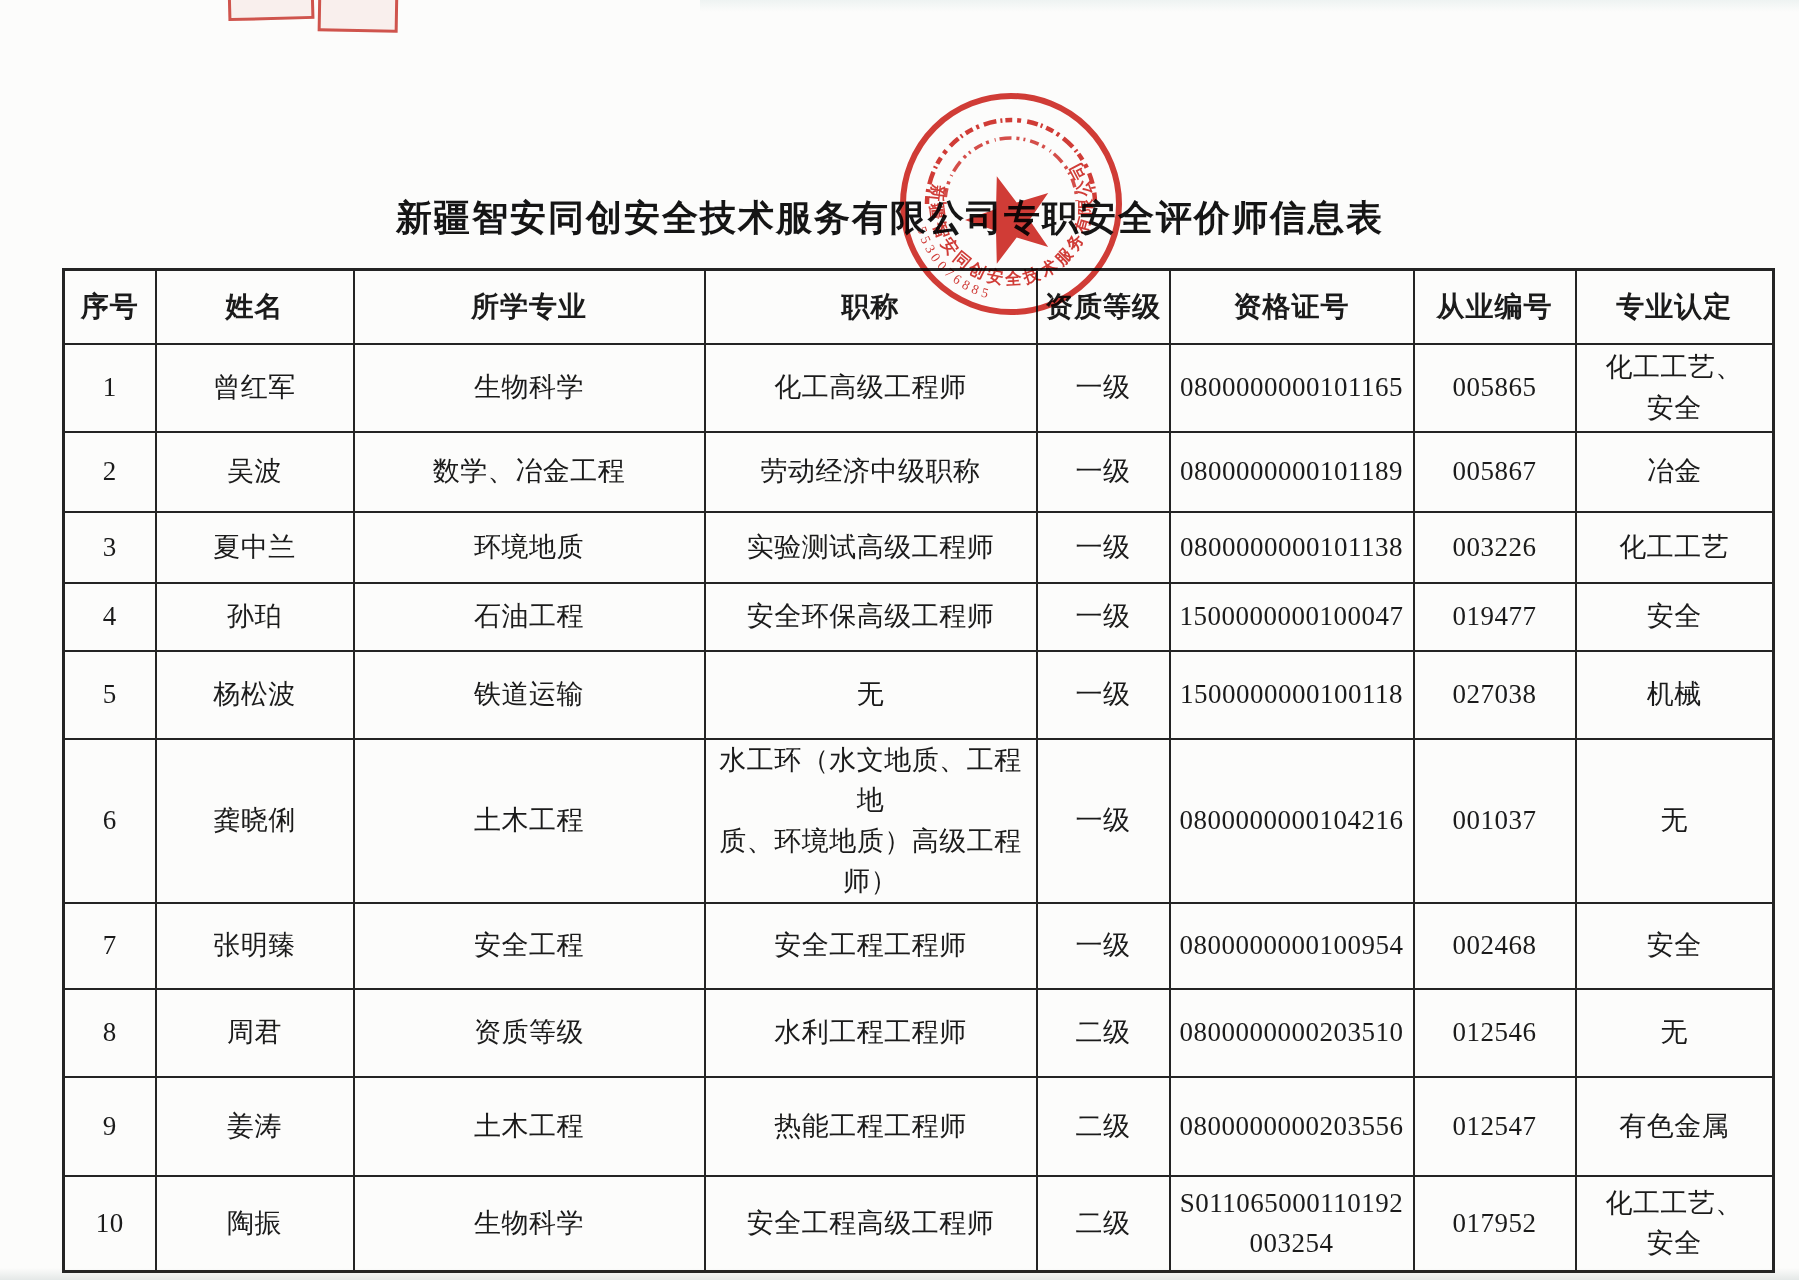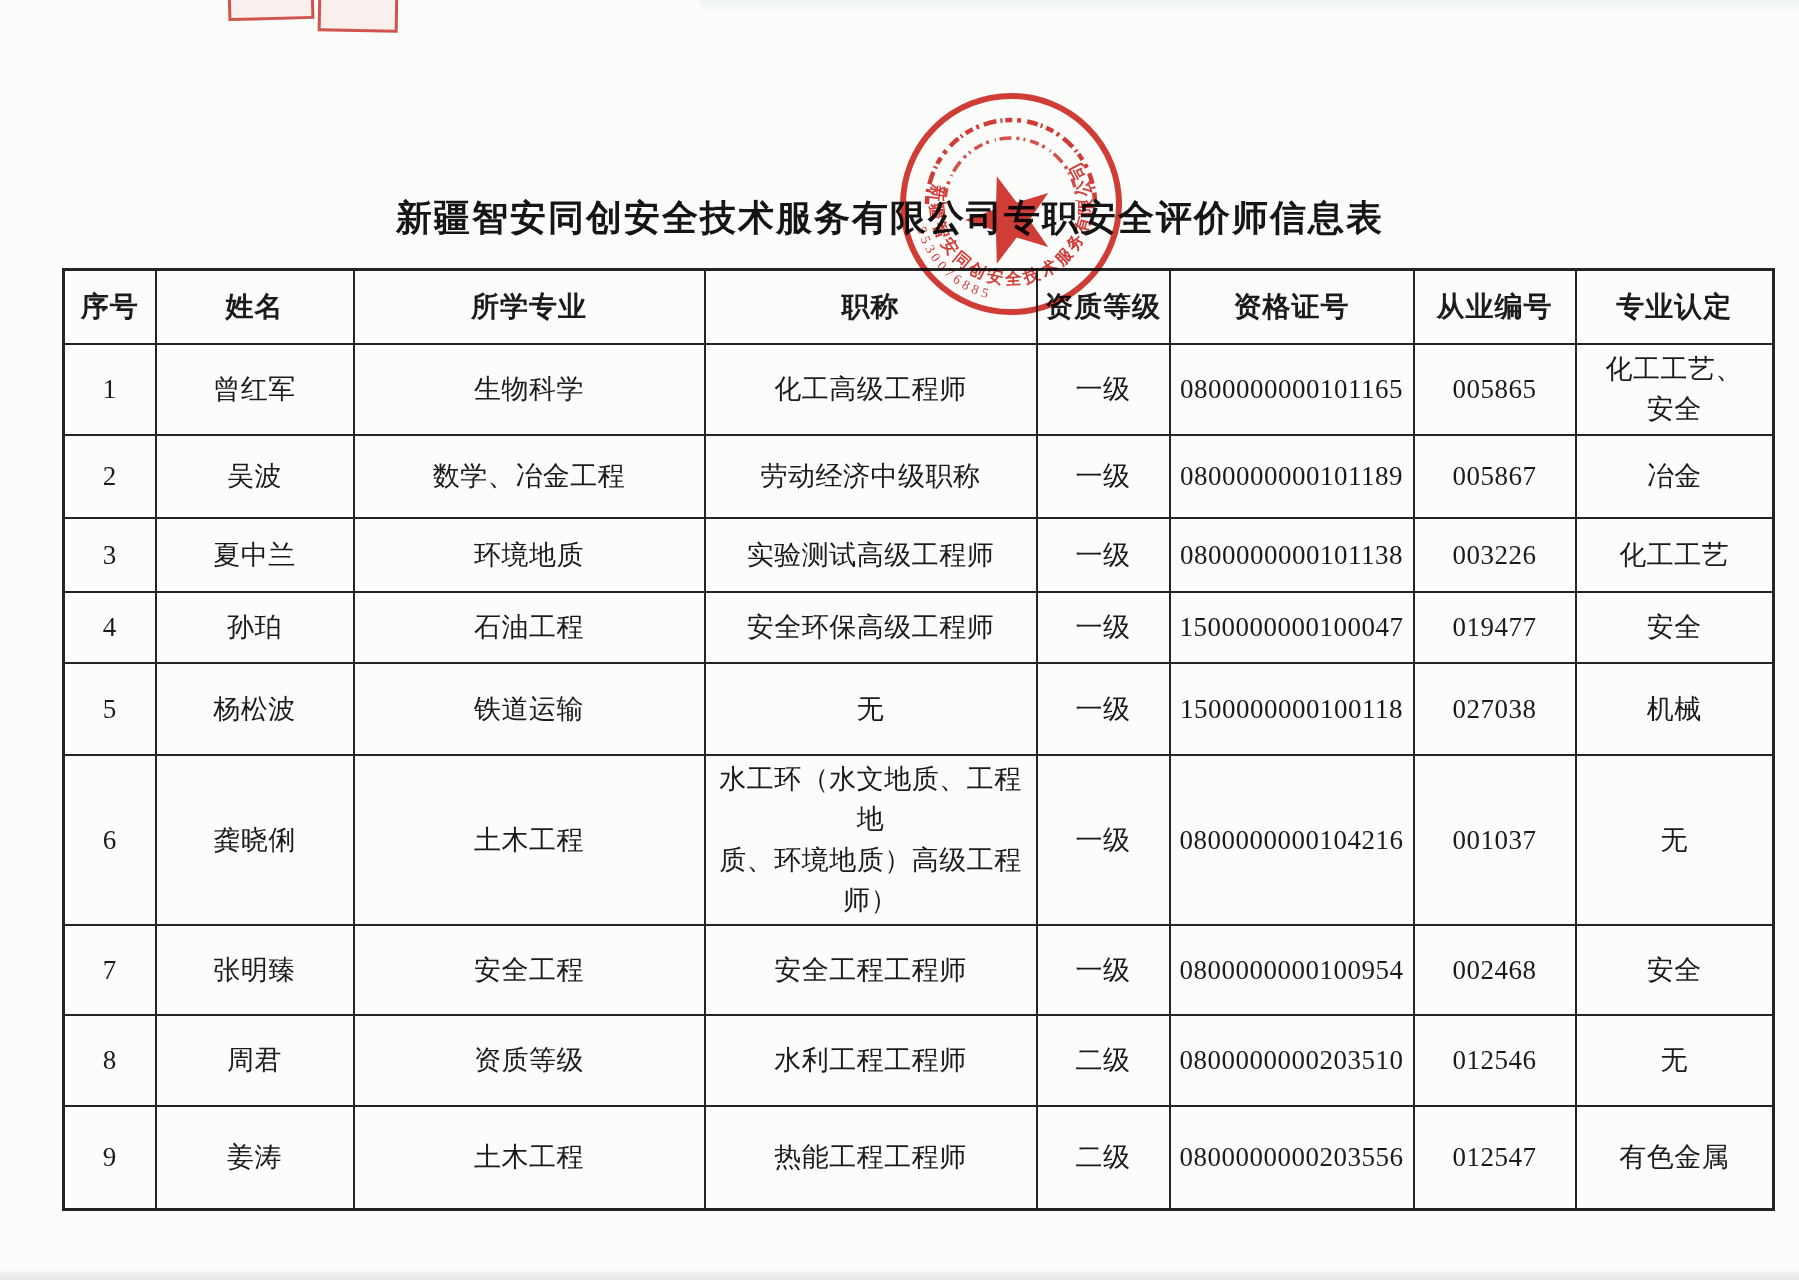--- a/index.html
+++ b/index.html
@@ -192,20 +192,32 @@
         <tr>
           <td>9</td>
           <td>姜涛</td>
           <td>土木工程</td>
           <td>热能工程工程师</td>
           <td>二级</td>
           <td>0800000000203556</td>
           <td>012547</td>
           <td>有色金属</td>
         </tr>
+        <tr>
+          <td>10</td>
+          <td>陶振</td>
+          <td>生物科学</td>
+          <td>安全工程高级工程师</td>
+          <td>二级</td>
+          <td>S011065000110192
+003254</td>
+          <td>017952</td>
+          <td>化工工艺、
+安全</td>
+        </tr>
       </tbody>
   </table>
 
   <svg class="seal" viewBox="0 0 236 236">
     <defs>
       <path id="ccwRing80" d="M118,38 a80,80 0 1,0 0.2,0"></path>
       <path id="ccwRing97" d="M118,21 a97,97 0 1,0 0.2,0"></path>
       <path id="topArc84" d="M34,118 a84,84 0 0,1 168,0"></path>
       <path id="topArc66" d="M52,118 a66,66 0 0,1 132,0"></path>
     </defs>

